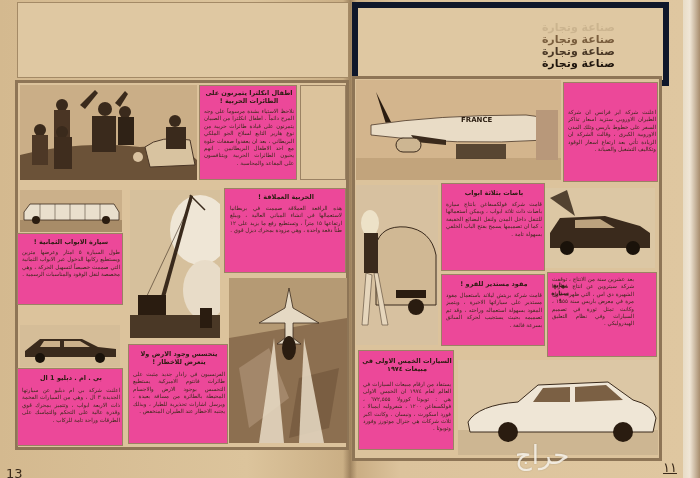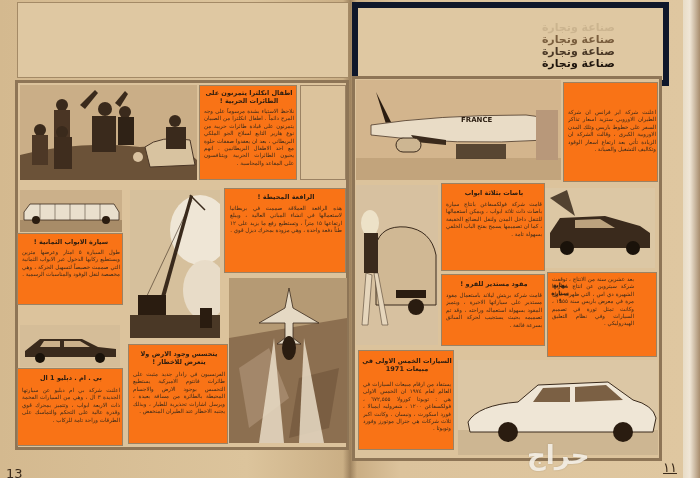--- a/index.html
+++ b/index.html
@@ -10,26 +10,26 @@
   .right-edge{position:absolute;left:683px;top:0;width:17px;height:478px;background:linear-gradient(90deg,#e8dcc6,#f0e6d6 40%,#a88d6e);}
   .gutter{position:absolute;left:343px;top:0;width:14px;height:478px;background:linear-gradient(90deg,rgba(0,0,0,0) 0%,rgba(80,55,30,.35) 50%,rgba(0,0,0,0) 100%);}
   .header-band{position:absolute;left:17px;top:2px;width:330px;height:74px;border:1px solid #a48a66;background:#dfc8a2;}
   .header-band-r{position:absolute;left:352px;top:2px;width:305px;height:72px;border:6px solid #0f172a;background:#dfc8a2;}
   .section-title{position:absolute;right:48px;top:14px;direction:rtl;text-align:right;font-weight:bold;font-size:11px;line-height:12px;}
   .section-title div:nth-child(1){color:#cbb48f;}
   .section-title div:nth-child(2){color:#7a5e3e;}
   .section-title div:nth-child(3){color:#4a3826;}
   .section-title div:nth-child(4){color:#1e140c;}
   .frame{position:absolute;border:3px solid #8e7556;box-sizing:border-box;background:#dcc39c;}
-  .box{position:absolute;border:1px solid #9b8263;background:#f97316;box-sizing:border-box;overflow:hidden;}
+  .box{position:absolute;border:1px solid #9b8263;background:#ec4899;box-sizing:border-box;overflow:hidden;}
   .photo{position:absolute;box-sizing:border-box;overflow:hidden;background:#c6aa82;}
   .caption{position:absolute;direction:rtl;text-align:center;font-weight:bold;font-size:6.5px;line-height:8px;color:#2a1c10;}
   .body-text{position:absolute;direction:rtl;text-align:justify;font-size:5.5px;line-height:7.4px;color:#3a2a1a;}
   .pg{position:absolute;font-size:13px;color:#3a2a1a;text-decoration:underline;}
-  .watermark{position:absolute;left:515px;top:440px;color:#f4efe6;font-size:26px;font-weight:bold;letter-spacing:1px;direction:rtl;opacity:.9;text-shadow:0 0 2px rgba(0,0,0,.2);margin-left:12px;}
+  .watermark{position:absolute;left:515px;top:440px;color:#f4efe6;font-size:26px;font-weight:normal;letter-spacing:1px;direction:rtl;opacity:.9;text-shadow:0 0 2px rgba(0,0,0,.2);}
 </style>
 </head>
 <body>
 
 <div class="page left-page"></div>
 <div class="page right-page"></div>
 <div class="right-edge"></div>
 <div class="gutter"></div>
 
 <div class="header-band"></div>
@@ -98,21 +98,21 @@
     <ellipse cx="75" cy="100" rx="22" ry="30" fill="#e8dcc8"></ellipse>
     <path d="M60 5 L30 110 L34 111 L63 6 Z" fill="#3a2a1c"></path>
     <path d="M60 5 L75 20" stroke="#3a2a1c" stroke-width="1.5"></path>
     <line x1="62" y1="10" x2="15" y2="110" stroke="#3a2a1c" stroke-width=".6"></line>
     <rect x="8" y="105" width="28" height="20" fill="#2a1c10"></rect>
     <rect x="0" y="125" width="90" height="23" fill="#4a3826"></rect>
     <rect x="70" y="118" width="12" height="20" fill="#2a1c10"></rect>
   </svg>
 </div>
 <div class="box" style="left:224px;top:188px;width:122px;height:85px;">
-  <div class="caption" style="left:4px;top:4px;width:114px;">الرافعة المحيطة !</div>
+  <div class="caption" style="left:4px;top:4px;width:114px;">الحربية العملاقة !</div>
   <div class="body-text" style="left:5px;top:16px;width:112px;height:66px;overflow:hidden;">هذه الرافعة العملاقة صممت في بريطانيا لاستعمالها في انشاء المباني العالية ، ويبلغ ارتفاعها ١٥ متراً ، وتستطيع رفع ما يزيد على ١٢ طناً دفعة واحدة ، وهي مزودة بمحرك ديزل قوي .</div>
 </div>
 
 <div class="photo" style="left:229px;top:278px;width:118px;height:165px;">
   <svg width="118" height="165" viewBox="0 0 118 165">
     <rect width="118" height="165" fill="#b59a74"></rect>
     <path d="M0 60 L118 40 L118 165 L0 165 Z" fill="#8c6f50"></path>
     <path d="M10 90 L40 70 L60 120 L20 150 Z" fill="#a3876a"></path>
     <path d="M70 100 L110 90 L100 150 L60 160 Z" fill="#7a5e42"></path>
     <path d="M45 60 L55 165 L30 165 Z" fill="#e9dcc6" opacity=".85"></path>
@@ -193,21 +193,21 @@
   <div class="caption" style="left:3px;top:5px;width:98px;">مقود مستدير للفرو !</div>
   <div class="body-text" style="left:4px;top:17px;width:96px;height:53px;overflow:hidden;">قامت شركة بريتش ليلاند باستعمال مقود مستدير على سياراتها الاخيرة ، ويتميز المقود بسهولة استعماله وراحته ، وقد تم تصميمه بحيث يستجيب لحركة السائق بسرعة فائقة .</div>
 </div>
 
 <div class="box" style="left:547px;top:272px;width:110px;height:85px;">
   <div class="caption" style="left:2px;top:8px;width:20px;font-size:6px;">نهاية سيارة !</div>
   <div class="body-text" style="left:4px;top:3px;width:82px;height:80px;overflow:hidden;">بعد عشرين سنة من الانتاج ، توقفت شركة سيتروين عن انتاج سيارتها الشهيرة دي اس ، التي ظهرت لاول مرة في معرض باريس سنة ١٩٥٥ ، وكانت تمثل ثورة في تصميم السيارات وفي نظام التعليق الهيدروليكي .</div>
 </div>
 
 <div class="box" style="left:358px;top:350px;width:96px;height:100px;">
-  <div class="caption" style="left:3px;top:6px;width:90px;">السيارات الخمس الاولى في مبيعات 1971</div>
+  <div class="caption" style="left:3px;top:6px;width:90px;">السيارات الخمس الاولى في مبيعات ١٩٧٤</div>
   <div class="body-text" style="left:4px;top:30px;width:88px;height:68px;overflow:hidden;">يستفاد من ارقام مبيعات السيارات في العالم لعام ١٩٧٤ ان الخمس الاولى هي : تويوتا كورولا ٦٧٢,٥٥٥ ، فولكسفاغن ١٢٠٠ ، شفروليه ايمبالا ، فورد اسكورت ، ونيسان . وكانت اكبر ثلاث شركات هي جنرال موتورز وفورد وتويوتا .</div>
 </div>
 
 <div class="photo" style="left:458px;top:360px;width:200px;height:95px;">
   <svg width="200" height="95" viewBox="0 0 200 95">
     <rect width="200" height="95" fill="#dcc7a5"></rect>
     <rect y="70" width="200" height="25" fill="#cdb692"></rect>
     <path d="M10 62 Q20 45 60 42 L80 25 L150 22 L175 40 Q195 45 198 58 L195 72 L12 72 Z" fill="#efe6d6" stroke="#3a2a1c" stroke-width="1"></path>
     <path d="M85 28 L112 27 L112 42 L75 42 Z M117 27 L148 25 L165 40 L117 42 Z" fill="#7b6044"></path>
     <circle cx="50" cy="72" r="10" fill="#2a1c10"></circle>

